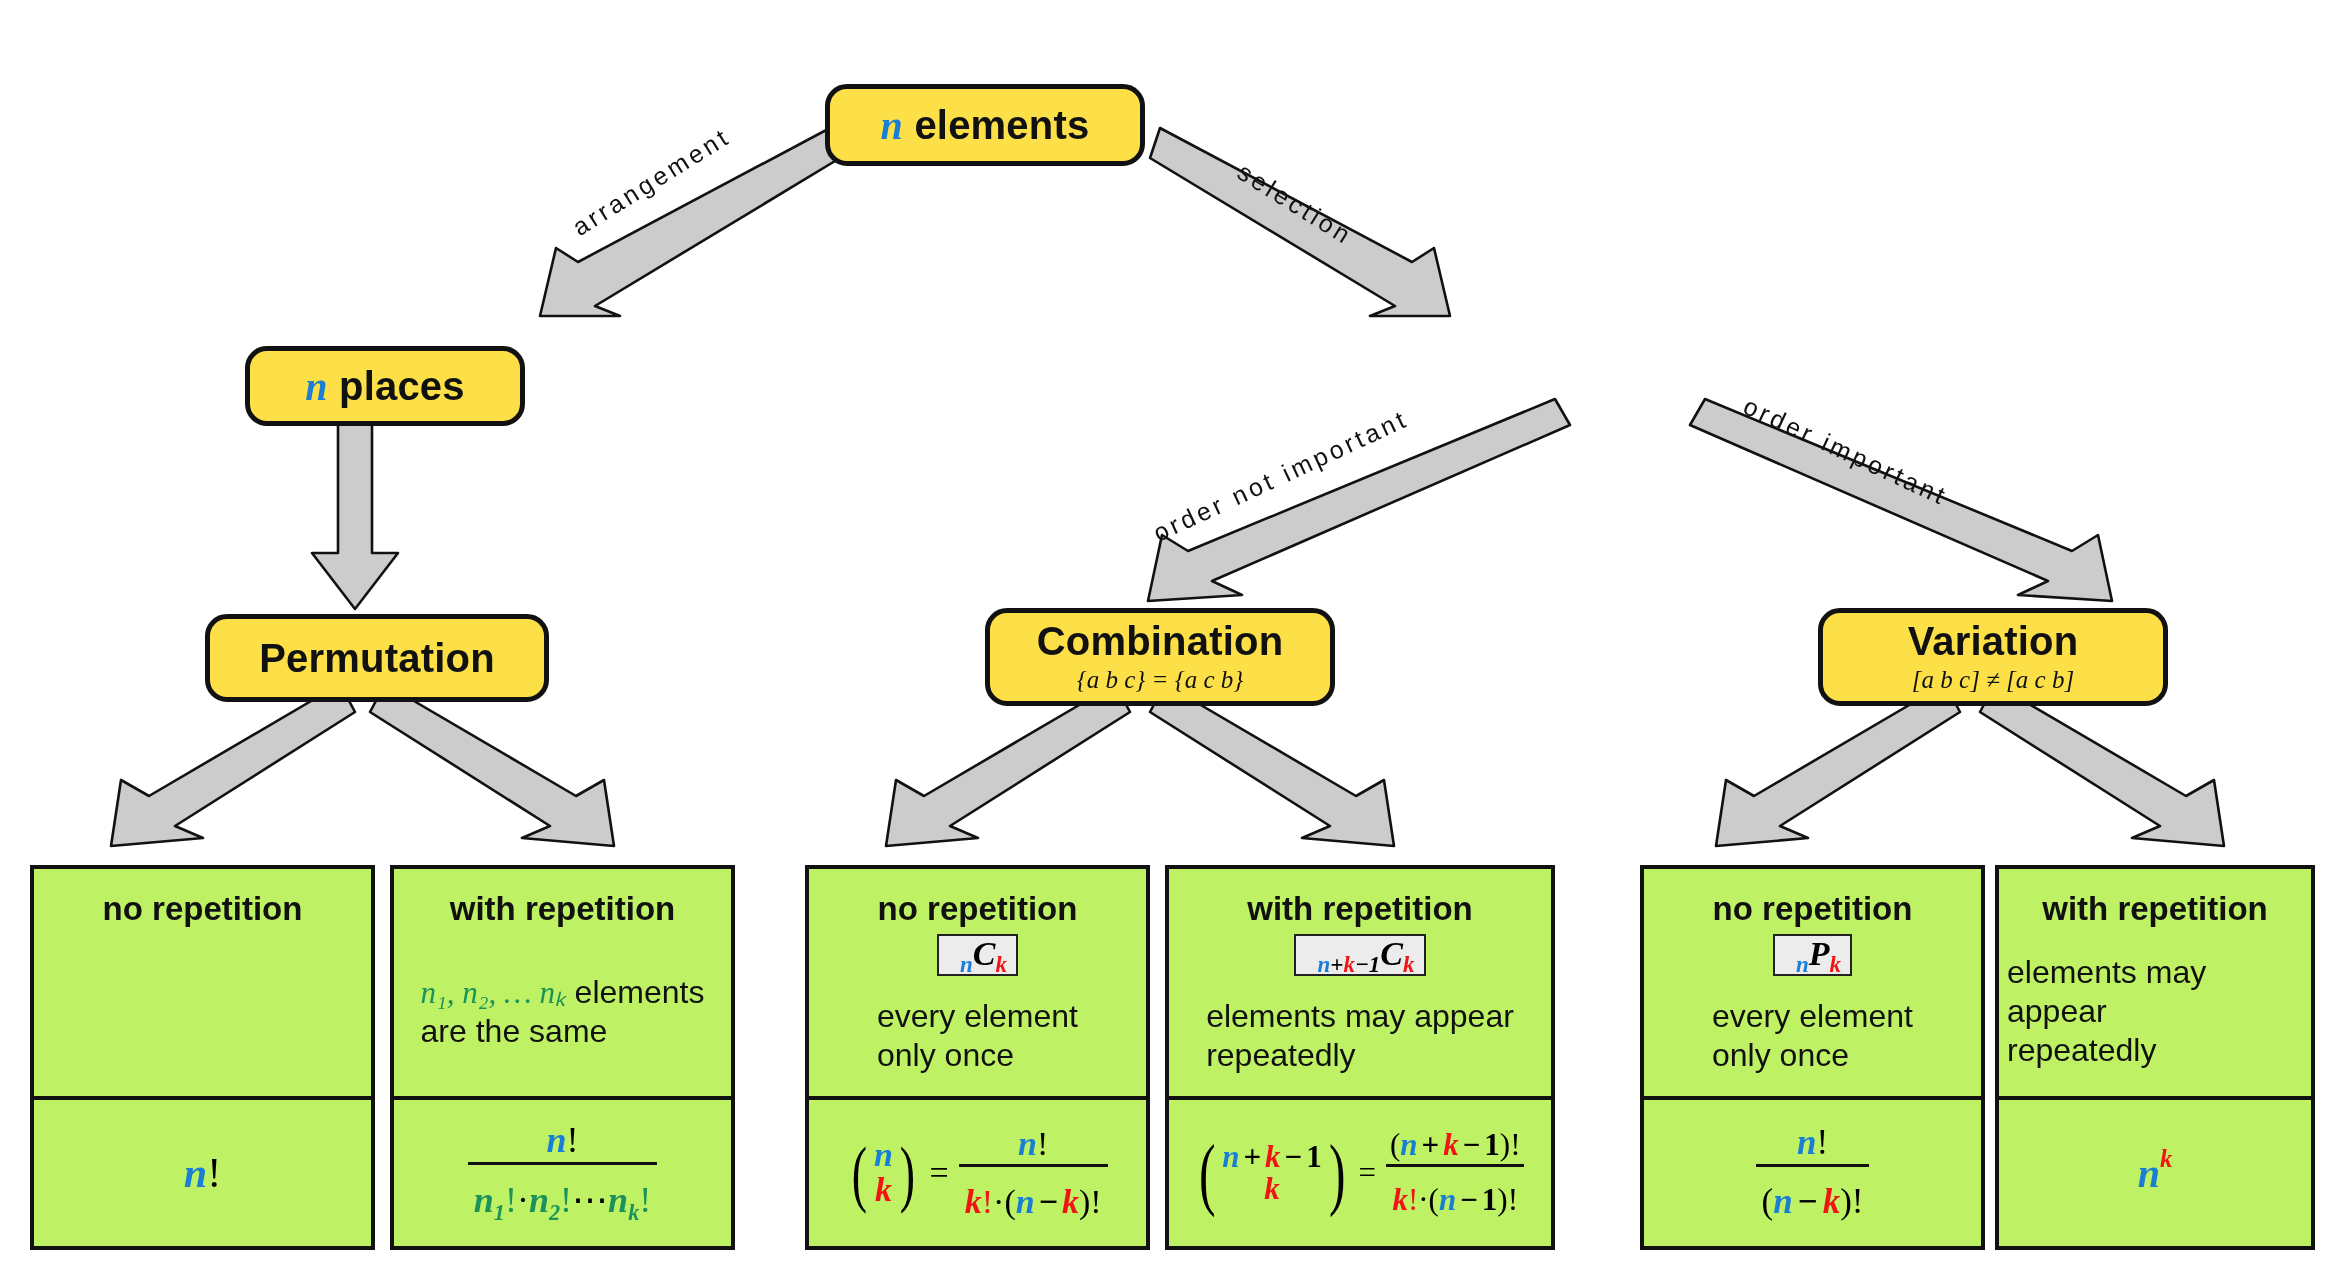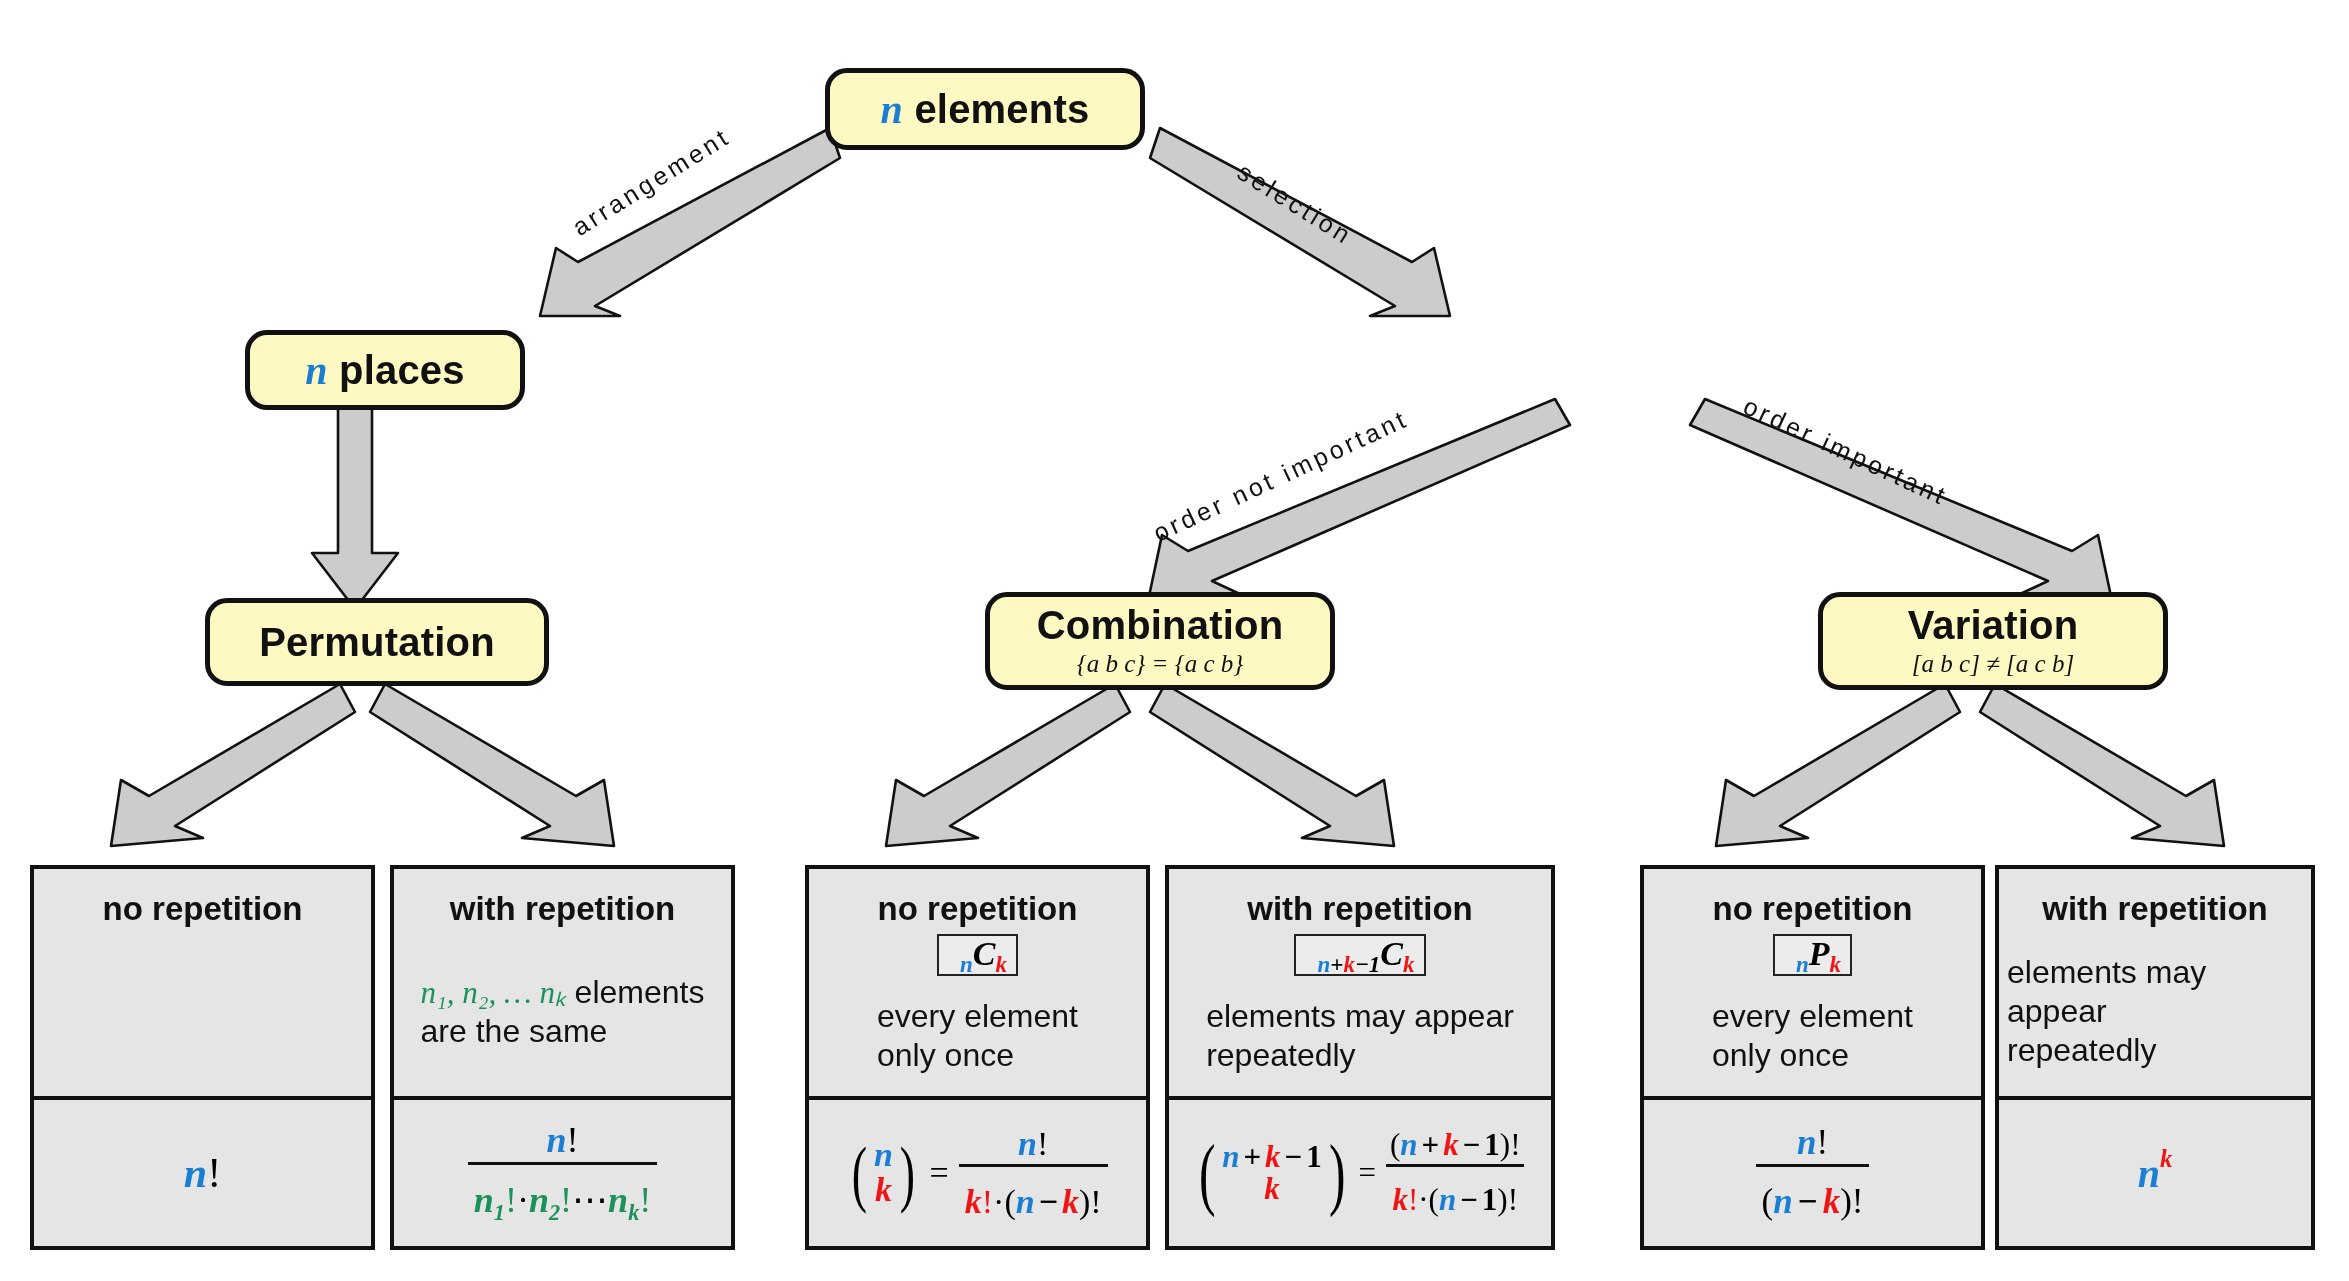--- a/index.html
+++ b/index.html
@@ -6,45 +6,46 @@
   body{
     width:2349px;height:1281px;position:relative;overflow:hidden;
     font-family:"Liberation Sans",sans-serif;
     -webkit-font-smoothing:antialiased;
   }
   #stage{position:absolute;left:0;top:0;width:2349px;height:1281px;}
 
   
   .node{
     position:absolute;
-    background:#fef9c3;
+    background:#fde047;
     border:5px solid #111111;
     border-radius:22px;
     box-sizing:border-box;
     display:flex;flex-direction:column;
     justify-content:center;
     text-align:center;
     z-index:5;
+    margin-top:16px;
   }
   .node .title{
     font-size:40px;font-weight:bold;color:#111;letter-spacing:.2px;
     line-height:1.05;white-space:nowrap;
   }
   .node .subtitle{
     font-family:"Liberation Serif",serif;
     font-style:italic;font-size:25px;color:#111;margin-top:4px;white-space:nowrap;
   }
   .vn{font-family:"Liberation Serif",serif;font-style:italic;font-weight:bold;}
   .blue{color:#1a7fd4;}
   .red{color:#f01414;}
   .green{color:#1a9259;}
 
   
   .leaf{
-    position:absolute;background:#e5e5e5;
+    position:absolute;background:#bef264;
     border:4px solid #111111;border-radius:0;
     box-sizing:border-box;display:flex;flex-direction:column;
     z-index:5;
   }
   .leaf .top{
     flex:1 1 auto;display:flex;flex-direction:column;
     align-items:center;justify-content:flex-start;
     padding-top:22px;box-sizing:border-box;
   }
   .leaf .hdr{font-size:33px;font-weight:bold;color:#111;line-height:1.1;}

